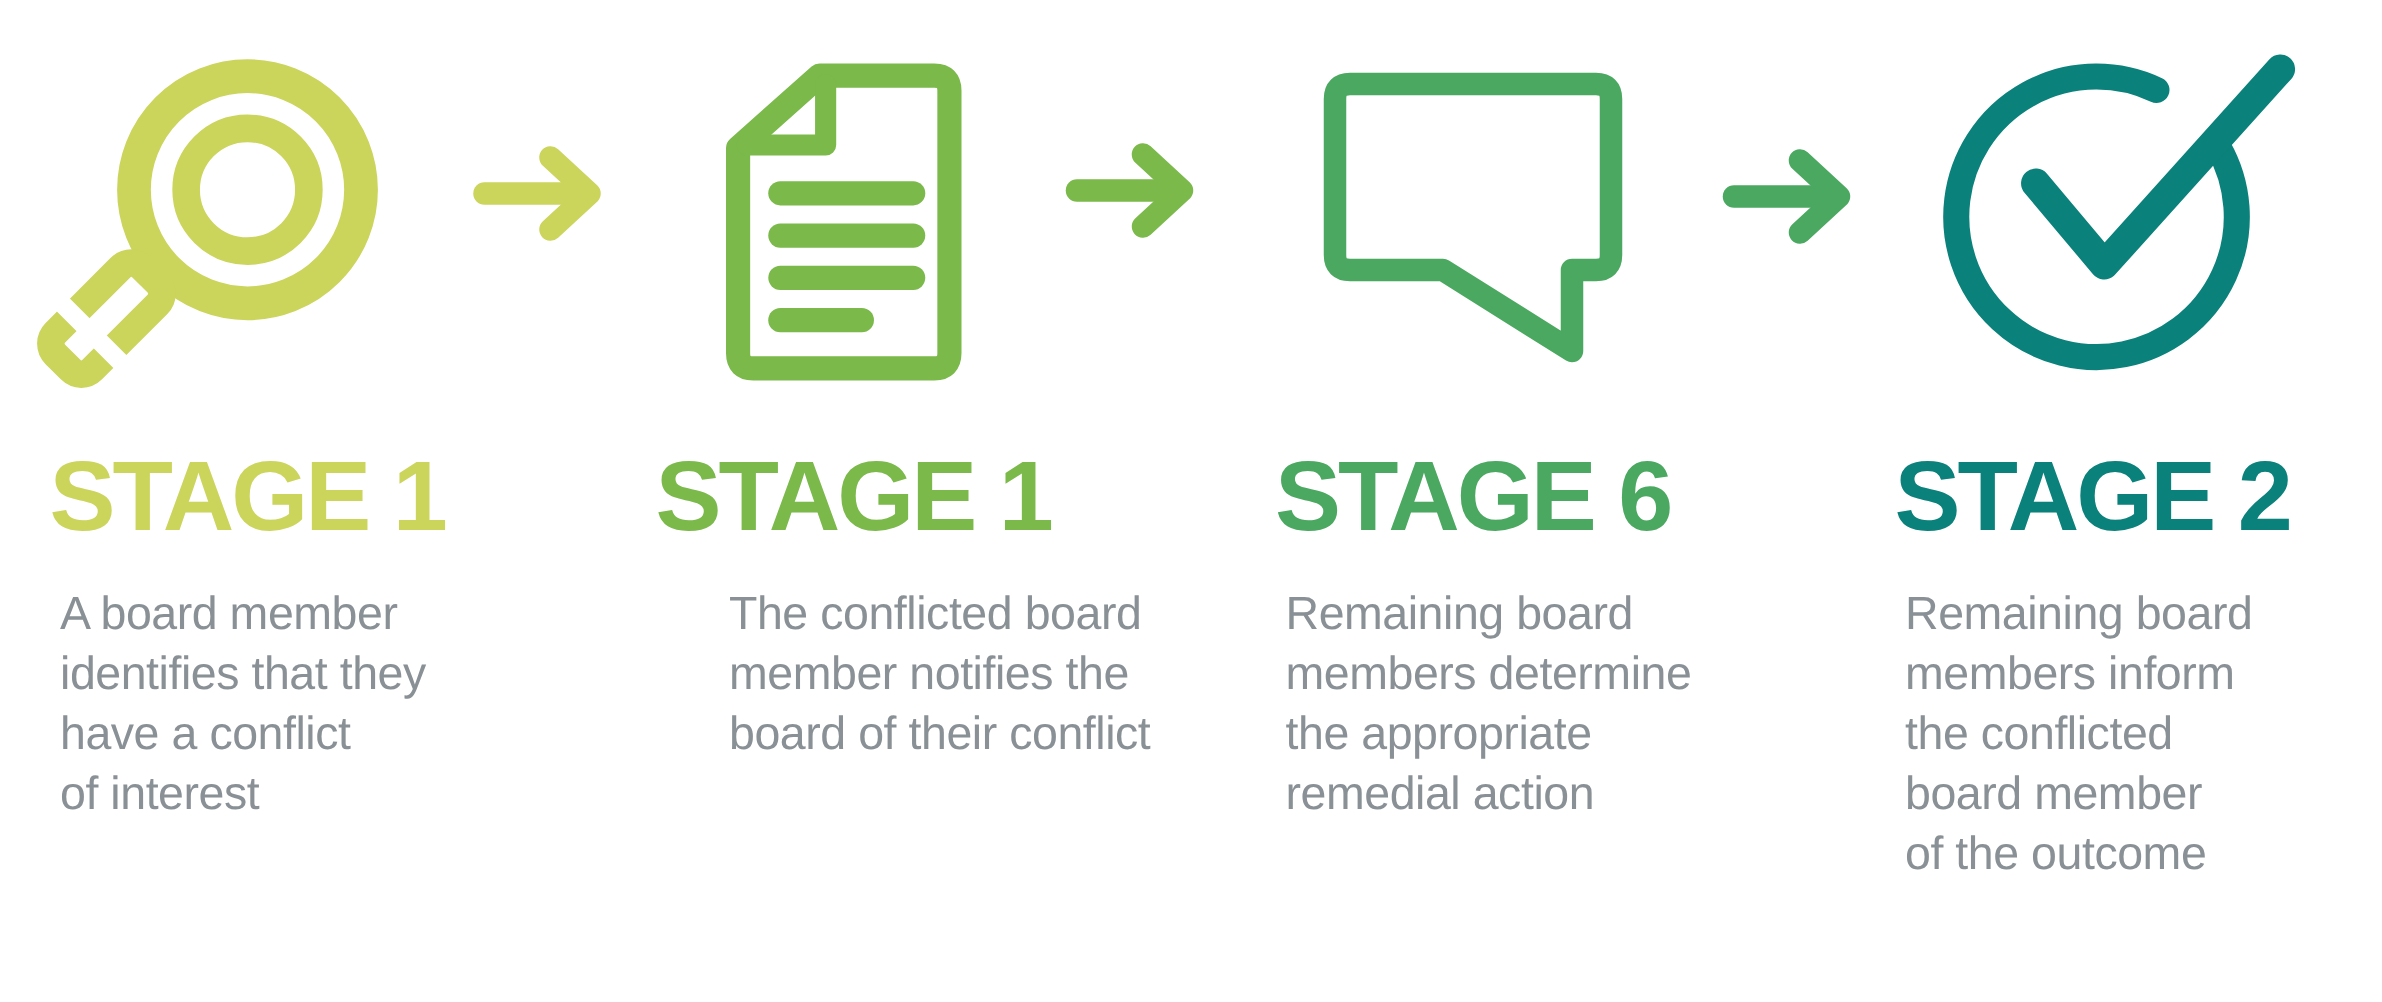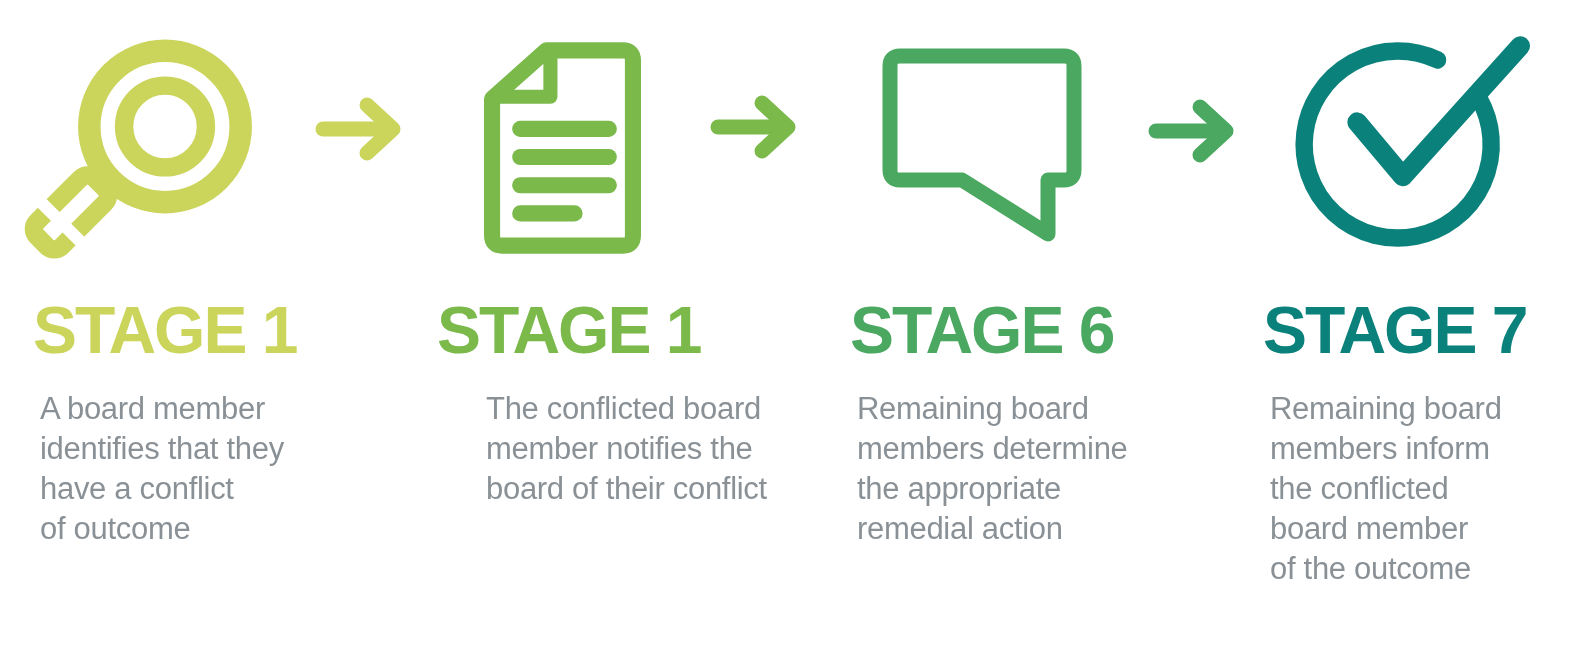--- a/index.html
+++ b/index.html
@@ -63,21 +63,21 @@
         <circle cx="66" cy="44" r="37" stroke="currentColor" stroke-width="11"></circle>
         <circle cx="66" cy="44" r="20" stroke="currentColor" stroke-width="9"></circle>
         <rect x="0" y="77.5" width="40" height="17" rx="5" stroke="currentColor" stroke-width="9" transform="rotate(-45 20 86)"></rect>
         <line x1="4.6" y1="80.2" x2="25.8" y2="101.4" stroke="#ffffff" stroke-width="6"></line>
       </svg>
     </span>
     <div class="stage-title" style="color: rgb(203, 212, 91);">STAGE 1</div>
     <div class="stage-desc" style="color: rgb(138, 145, 150);">A board member
 identifies that they
 have a conflict
-of outcome</div>
+of interest</div>
   </div>
 
   <span class="arrow" id="arrow-1" style="color: rgb(203, 212, 91);">
     <svg viewBox="0 0 86 64" width="86" height="64" fill="none" stroke="currentColor" stroke-width="15" stroke-linecap="round" stroke-linejoin="round">
       <path d="M 8 32 H 62"></path>
       <path d="M 52 8 L 78 32 L 52 56"></path>
     </svg>
   </span>
 
   <div class="stage" id="stage-2">
@@ -124,21 +124,21 @@
     </svg>
   </span>
 
   <div class="stage" id="stage-4">
     <span class="icon" id="icon-checkmark" style="color: rgb(10, 129, 122);">
       <svg viewBox="0 0 110 103" width="240" height="224" fill="none" stroke="currentColor" stroke-linecap="round" stroke-linejoin="round">
         <path d="M 89 30 A 43 43 0 1 1 70 12.4" stroke-width="8"></path>
         <path d="M 33 41 L 54 66 L 108 6" stroke-width="9"></path>
       </svg>
     </span>
-    <div class="stage-title" style="color: rgb(10, 129, 122);">STAGE 7</div>
+    <div class="stage-title" style="color: rgb(10, 129, 122);">STAGE 2</div>
     <div class="stage-desc" style="color: rgb(138, 145, 150);">Remaining board
 members inform
 the conflicted
 board member
 of the outcome</div>
   </div>
 
 </div>
 
 </body></html>

